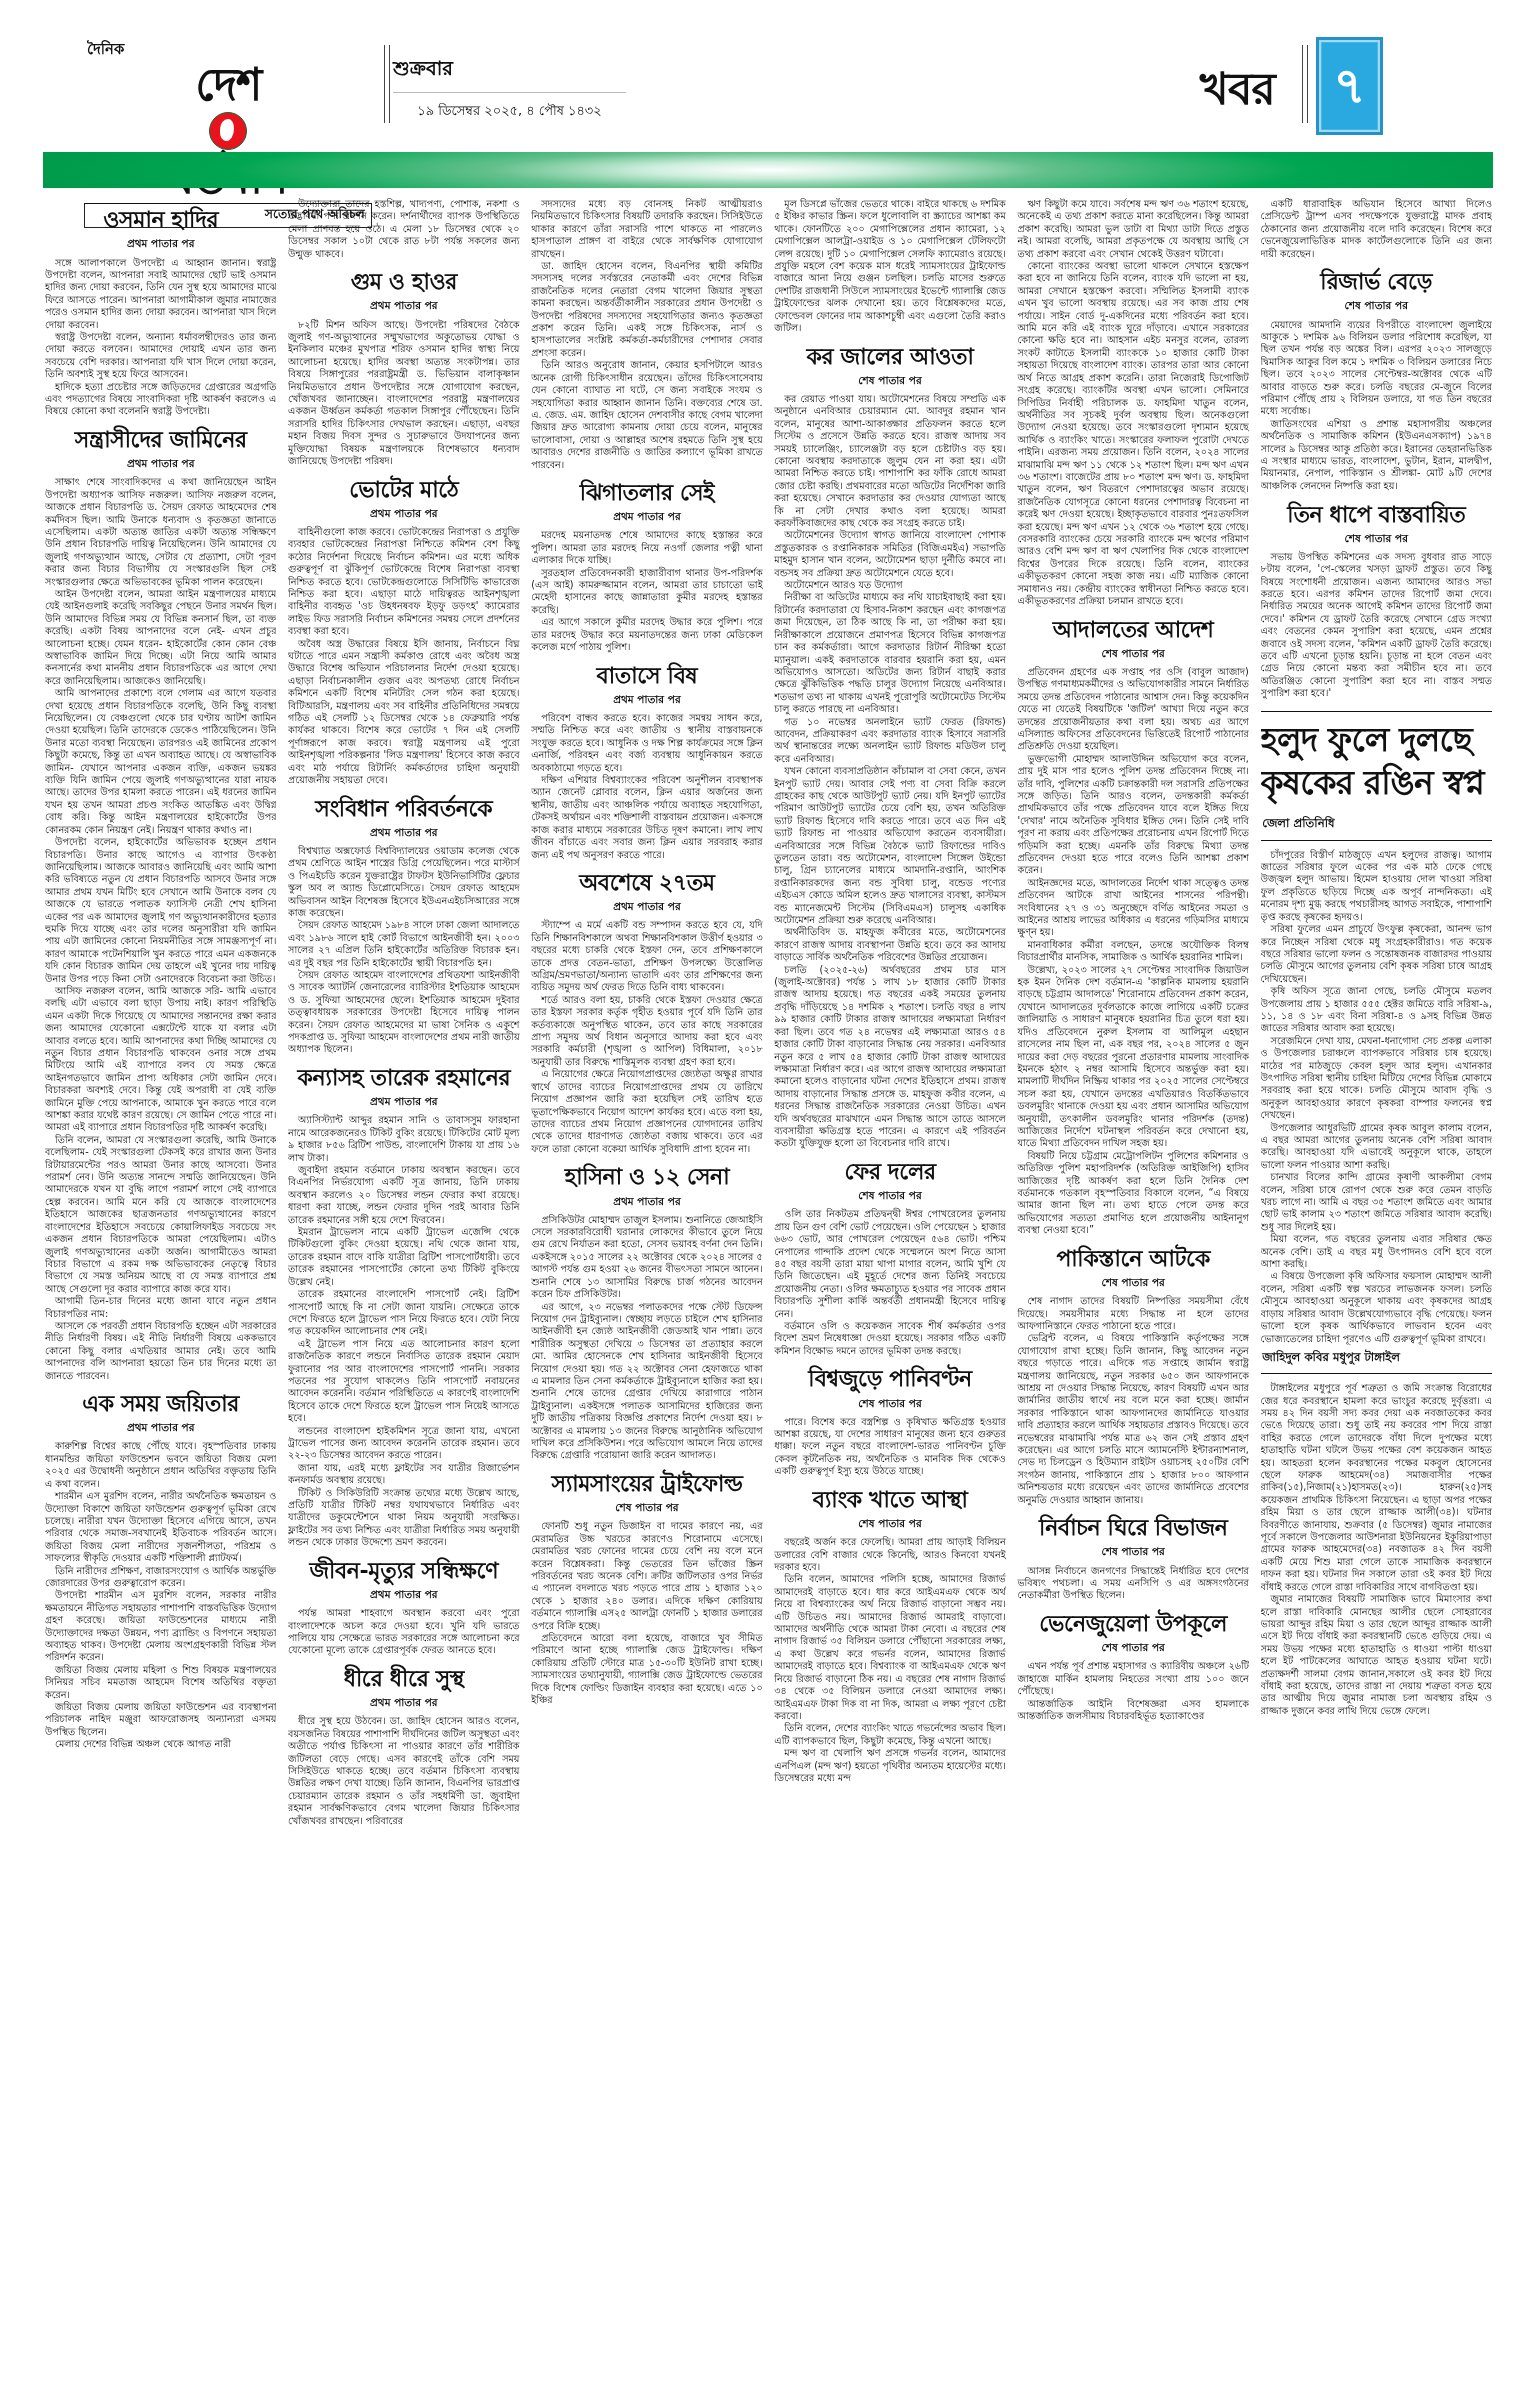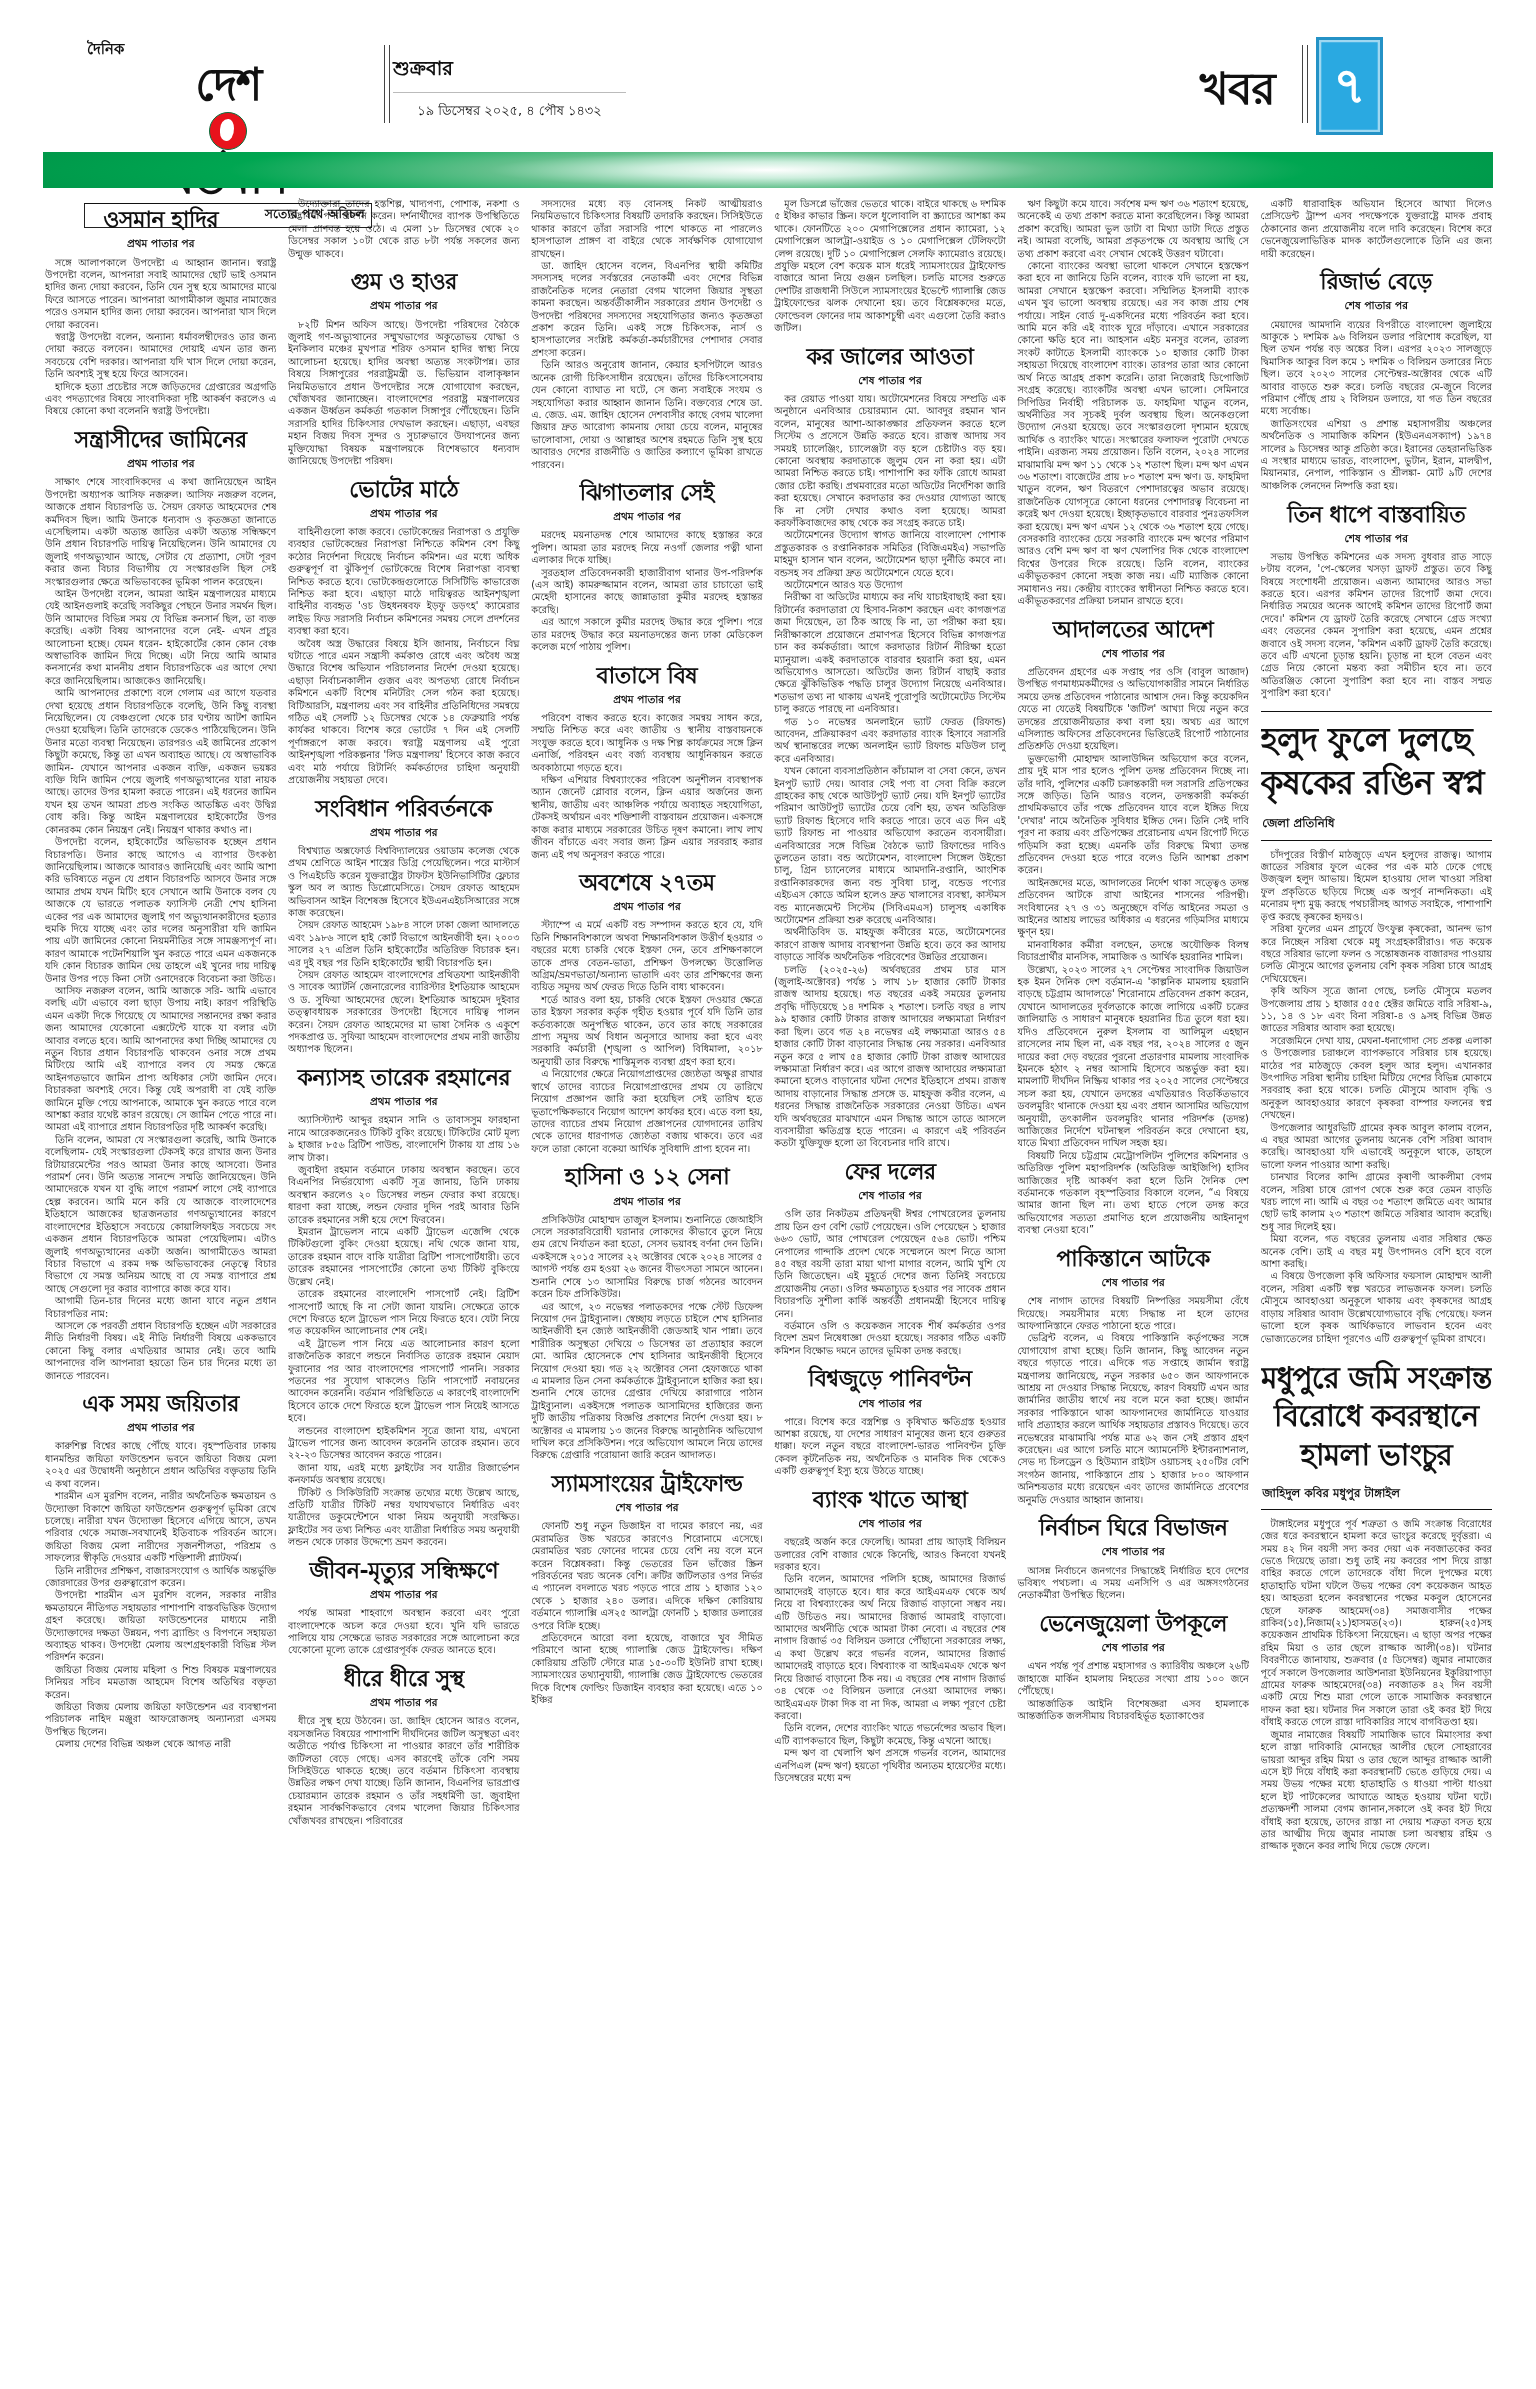--- a/index.html
+++ b/index.html
@@ -285,21 +285,20 @@
       <div class="bodyblk">
         <p>চাঁদপুরের বিস্তীর্ণ মাঠজুড়ে এখন হলুদের রাজত্ব। আগাম জাতের সরিষার ফুলে একের পর এক মাঠ ঢেকে গেছে উজ্জ্বল হলুদ আভায়। হিমেল হাওয়ায় দোল খাওয়া সরিষা ফুল প্রকৃতিতে ছড়িয়ে দিচ্ছে এক অপূর্ব নান্দনিকতা। এই মনোরম দৃশ্য মুগ্ধ করছে পথচারীসহ আগত সবাইকে, পাশাপাশি তৃপ্ত করছে কৃষকের হৃদয়ও।</p>
         <p>সরিষা ফুলের এমন প্রাচুর্যে উৎফুল্ল কৃষকেরা, আনন্দ ভাগ করে নিচ্ছেন সরিষা থেকে মধু সংগ্রহকারীরাও। গত কয়েক বছরে সরিষার ভালো ফলন ও সন্তোষজনক বাজারদর পাওয়ায় চলতি মৌসুমে আগের তুলনায় বেশি কৃষক সরিষা চাষে আগ্রহ দেখিয়েছেন।</p>
         <p>কৃষি অফিস সূত্রে জানা গেছে, চলতি মৌসুমে মতলব উপজেলায় প্রায় ১ হাজার ৫৫৫ হেক্টর জমিতে বারি সরিষা-৯, ১১, ১৪ ও ১৮ এবং বিনা সরিষা-৪ ও ৯সহ বিভিন্ন উন্নত জাতের সরিষার আবাদ করা হয়েছে।</p>
         <p>সরেজমিনে দেখা যায়, মেঘনা-ধনাগোদা সেচ প্রকল্প এলাকা ও উপজেলার চরাঞ্চলে ব্যাপকভাবে সরিষার চাষ হয়েছে। মাঠের পর মাঠজুড়ে কেবল হলুদ আর হলুদ। এখানকার উৎপাদিত সরিষা স্থানীয় চাহিদা মিটিয়ে দেশের বিভিন্ন মোকামে সরবরাহ করা হয়ে থাকে। চলতি মৌসুমে আবাদ বৃদ্ধি ও অনুকূল আবহাওয়ার কারণে কৃষকরা বাম্পার ফলনের স্বপ্ন দেখছেন।</p>
         <p>উপজেলার আধুরভিটি গ্রামের কৃষক আবুল কালাম বলেন, এ বছর আমরা আগের তুলনায় অনেক বেশি সরিষা আবাদ করেছি। আবহাওয়া যদি এভাবেই অনুকূলে থাকে, তাহলে ভালো ফলন পাওয়ার আশা করছি।</p>
         <p>চানখার বিলের কান্দি গ্রামের কৃষাণী আকলীমা বেগম বলেন, সরিষা চাষে রোপণ থেকে শুরু করে তেমন বাড়তি খরচ লাগে না। আমি এ বছর ৩৫ শতাংশ জমিতে এবং আমার ছোট ভাই কালাম ২৩ শতাংশ জমিতে সরিষার আবাদ করেছি। শুধু সার দিলেই হয়।</p>
         <p>মিয়া বলেন, গত বছরের তুলনায় এবার সরিষার ক্ষেত অনেক বেশি। তাই এ বছর মধু উৎপাদনও বেশি হবে বলে আশা করছি।</p>
         <p>এ বিষয়ে উপজেলা কৃষি অফিসার ফয়সাল মোহাম্মদ আলী বলেন, সরিষা একটি স্বল্প খরচের লাভজনক ফসল। চলতি মৌসুমে আবহাওয়া অনুকূলে থাকায় এবং কৃষকদের আগ্রহ বাড়ায় সরিষার আবাদ উল্লেখযোগ্যভাবে বৃদ্ধি পেয়েছে। ফলন ভালো হলে কৃষক আর্থিকভাবে লাভবান হবেন এবং ভোজ্যতেলের চাহিদা পূরণেও এটি গুরুত্বপূর্ণ ভূমিকা রাখবে।</p>
       </div>
-      <div class="fh2">মধুপুরে জমি সংক্রান্ত বিরোধে কবরস্থানে হামলা ভাংচুর</div>
       <div class="byline">জাহিদুল কবির মধুপুর টাঙ্গাইল</div>
       <div class="bodyblk">
         <p>টাঙ্গাইলের মধুপুরে পূর্ব শত্রুতা ও জমি সংক্রান্ত বিরোধের জের ধরে কবরস্থানে হামলা করে ভাংচুর করেছে দুর্বৃত্তরা। এ সময় ৪২ দিন বয়সী সদ্য কবর দেয়া এক নবজাতকের কবর ভেঙে দিয়েছে তারা। শুধু তাই নয় কবরের পাশ দিয়ে রাস্তা বাহির করতে গেলে তাদেরকে বাঁধা দিলে দুপক্ষের মধ্যে হাতাহাতি ঘটনা ঘটলে উভয় পক্ষের বেশ কয়েকজন আহত হয়। আহতরা হলেন কবরস্থানের পক্ষের মকবুল হোসেনের ছেলে ফারুক আহমেদ(৩৪) সমাজবাসীর পক্ষের রাকিব(১৫),নিজাম(২১)হাসমত(২৩)। হারুন(২৫)সহ কয়েকজন প্রাথমিক চিকিৎসা নিয়েছেন। এ ছাড়া অপর পক্ষের রহিম মিয়া ও তার ছেলে রাজ্জাক আলী(৩৪)। ঘটনার বিবরণীতে জানাযায়, শুক্রবার (৫ ডিসেম্বর) জুমার নামাজের পূর্বে সকালে উপজেলার আউশনারা ইউনিয়নের ইকুরিয়াপাড়া গ্রামের ফারুক আহমেদের(৩৪) নবজাতক ৪২ দিন বয়সী একটি মেয়ে শিশু মারা গেলে তাকে সামাজিক কবরস্থানে দাফন করা হয়। ঘটনার দিন সকালে তারা ওই কবর ইট দিয়ে বাঁধাই করতে গেলে রাস্তা দাবিকারির সাথে বাগবিতণ্ডা হয়।</p>
         <p>জুমার নামাজের বিষয়টি সামাজিক ভাবে মিমাংসার কথা হলে রাস্তা দাবিকারি মোনছের আলীর ছেলে সোহরাবের ভায়রা আব্দুর রহিম মিয়া ও তার ছেলে আব্দুর রাজ্জাক আলী এসে ইট দিয়ে বাঁধাই করা কবরস্থানটি ভেঙে গুড়িয়ে দেয়। এ সময় উভয় পক্ষের মধ্যে হাতাহাতি ও ধাওয়া পাল্টা ধাওয়া হলে ইট পাটকেলের আঘাতে আহত হওয়ায় ঘটনা ঘটে। প্রত্যক্ষদর্শী সালমা বেগম জানান,সকালে ওই কবর ইট দিয়ে বাঁধাই করা হয়েছে, তাদের রাস্তা না দেয়ায় শত্রুতা বসত হয়ে তার আত্মীয় দিয়ে জুমার নামাজ চলা অবস্থায় রহিম ও রাজ্জাক দুজনে কবর লাথি দিয়ে ভেঙ্গে ফেলে।</p>
       </div>
     </div>
   </div>
 
 
 </body></html>

